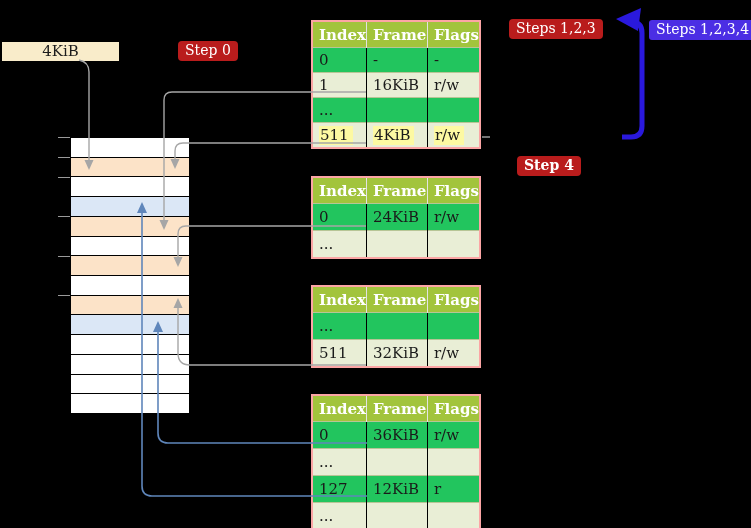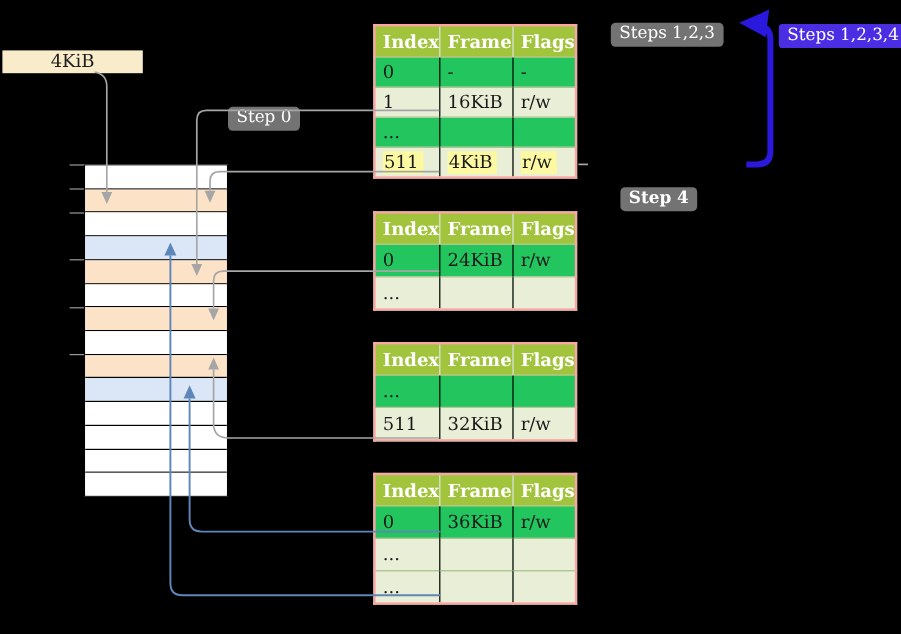--- a/index.html
+++ b/index.html
@@ -4,23 +4,23 @@
 <style>
   html,body{margin:0;padding:0;background:#000;}
   #canvas{position:relative;width:751px;height:528px;background:#000;overflow:hidden;
           font-family:"DejaVu Serif", serif;}
   
   #pagesize-box{position:absolute;left:2px;top:42px;width:117px;height:19px;
     background:#f9ecca;color:#1c1c1c;font-size:15px;line-height:19px;text-align:center;}
   
   .badge{position:absolute;color:#fff;font-size:14px;line-height:17px;
     padding:1px 7px 2px 7px;border-radius:4px;white-space:nowrap;}
-  .badge.crimson{background:#737373;}
+  .badge.crimson{background:#b91c1c;}
   .badge.blue{background:#4b2ee4;border-radius:3px;}
-  #badge-step0{left:190px;top:41px;margin-top:48px;}
+  #badge-step0{left:178px;top:41px;}
   #badge-steps123{left:509px;top:19px;}
   #badge-steps1234{left:649px;top:20px;}
   #badge-step4{left:517px;top:156px;font-weight:bold;}
   
   #memcol{position:absolute;left:70px;top:137px;width:120px;height:277px;
     display:flex;flex-direction:column;border:1px solid #000;box-sizing:border-box;background:#fff;}
   .mrow{flex:1;border-bottom:1px solid #000;}
   .mrow:last-child{border-bottom:none;}
   .mrow.white{background:#ffffff;}
   .mrow.orange{background:#fce3c8;}
@@ -177,20 +177,25 @@
         <tr>
           <td>0</td>
           <td>36KiB</td>
           <td>r/w</td>
         </tr>
         <tr class="shaded">
           <td>...</td>
           <td></td>
           <td></td>
         </tr>
+        <tr>
+          <td>127</td>
+          <td>12KiB</td>
+          <td>r</td>
+        </tr>
         <tr class="shaded">
           <td>...</td>
           <td></td>
           <td></td>
         </tr>
       </tbody>
     </table>
 
   <svg id="arrows" width="751" height="528" viewBox="0 0 751 528">
 

